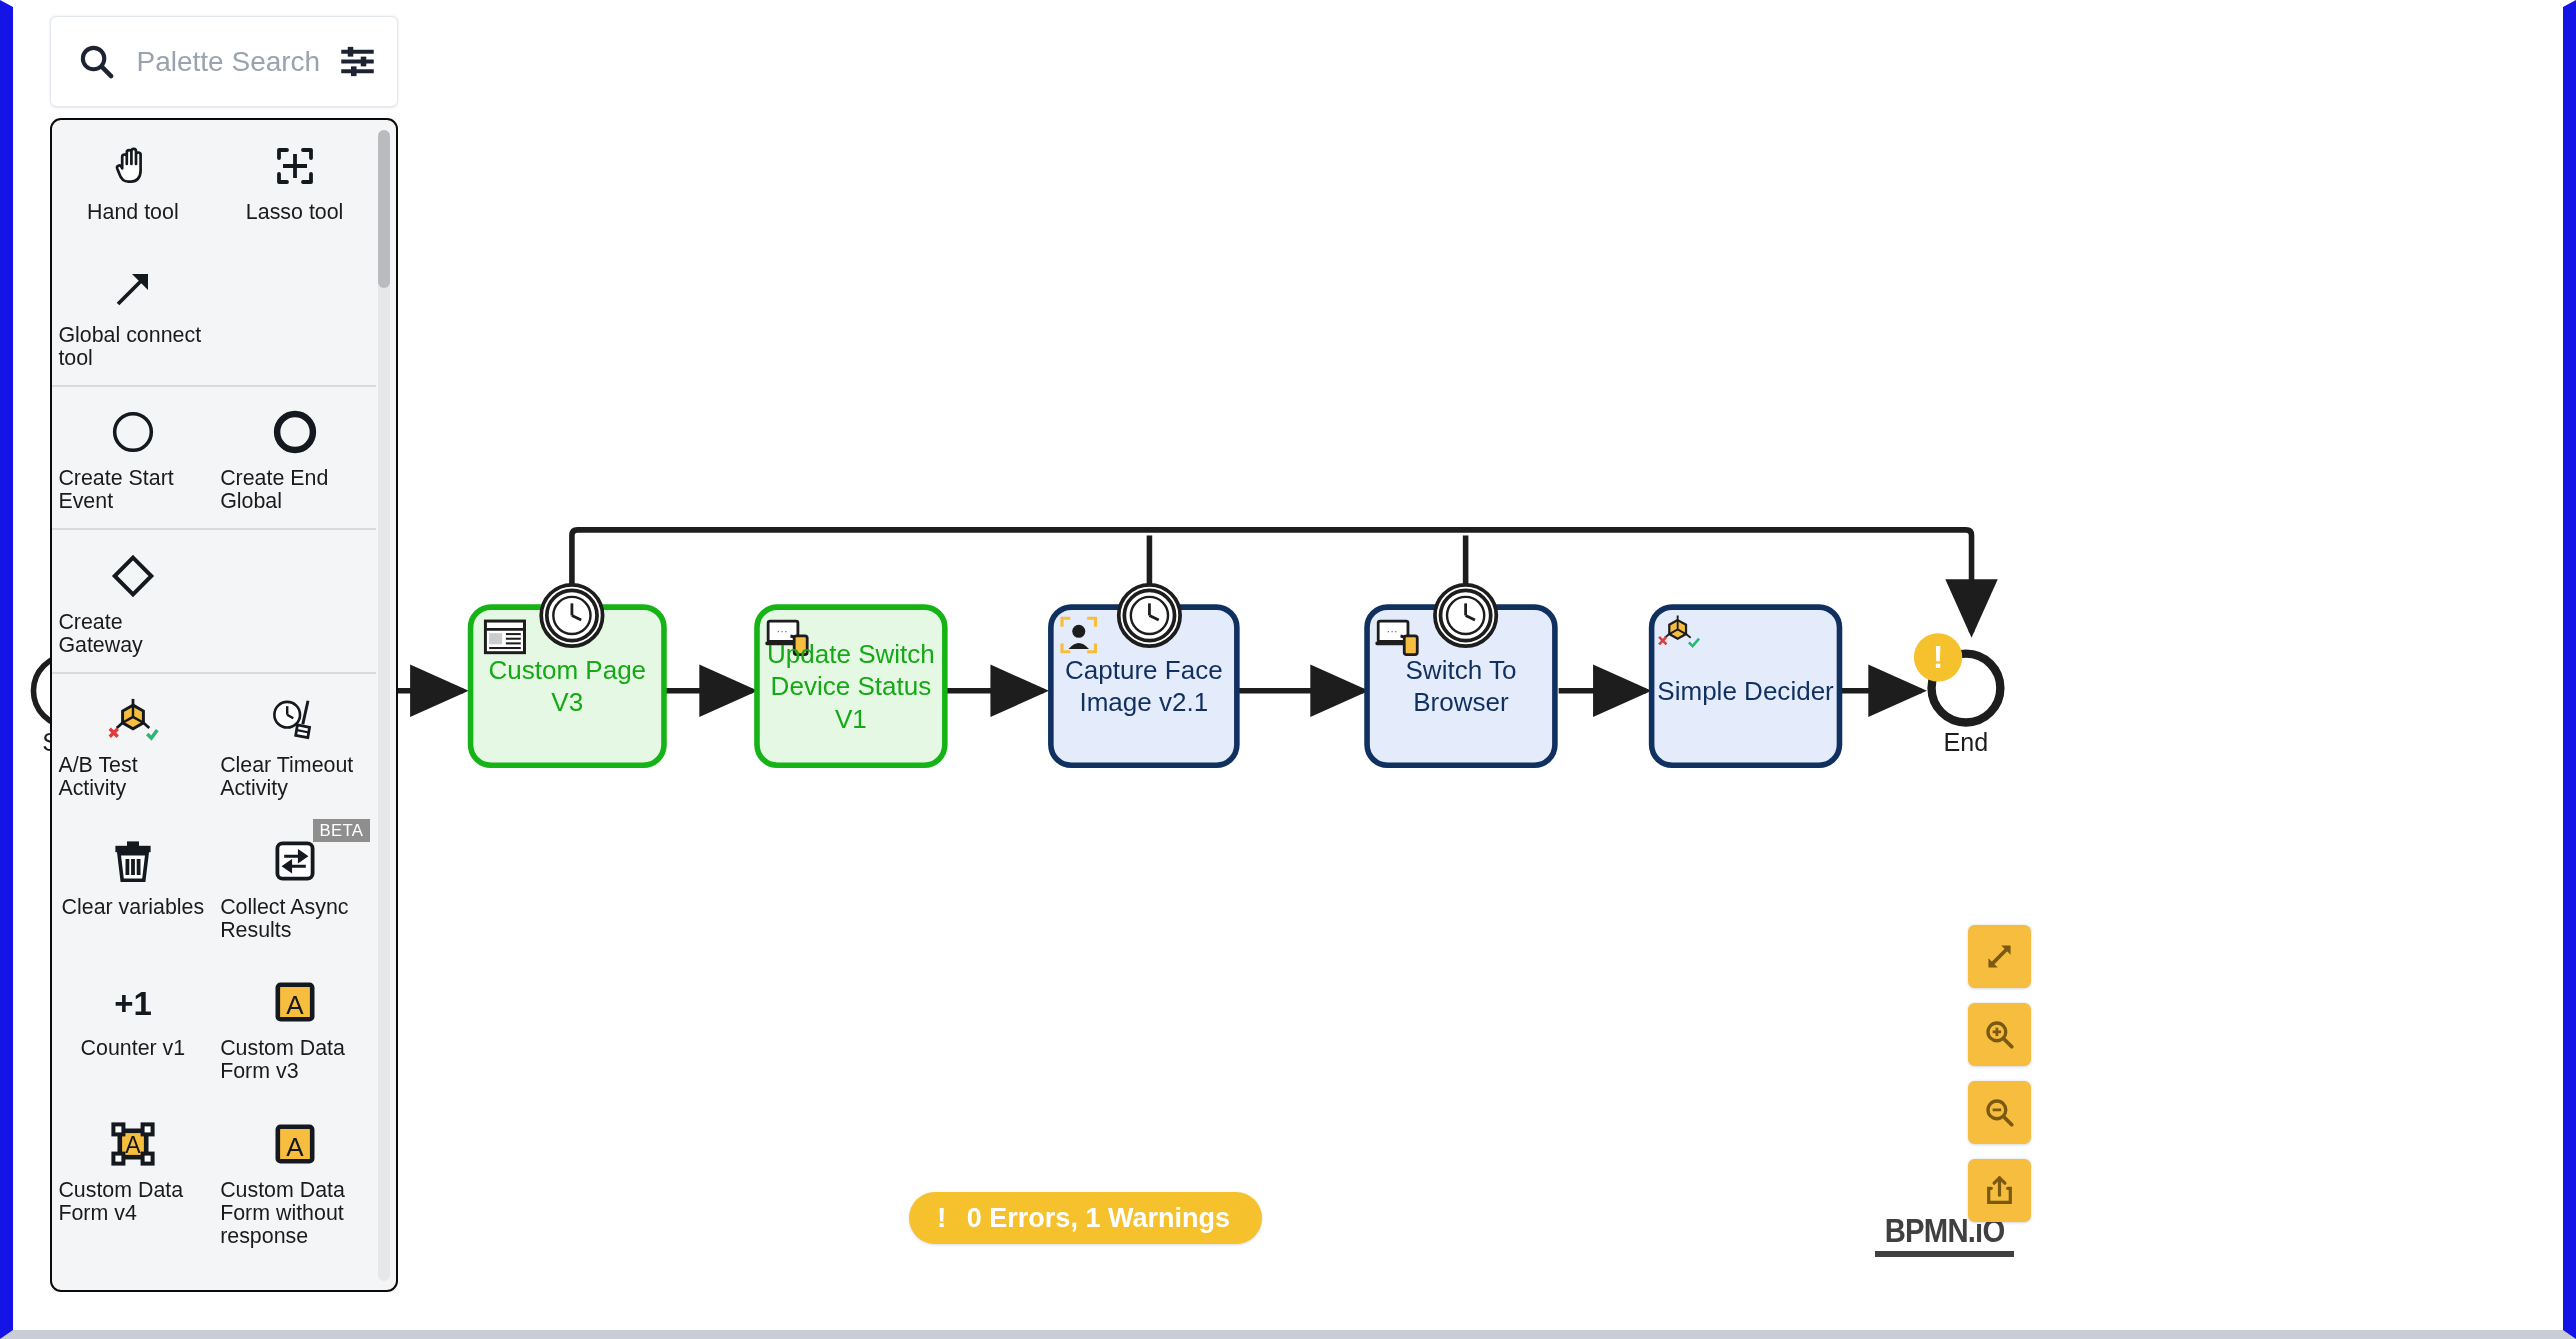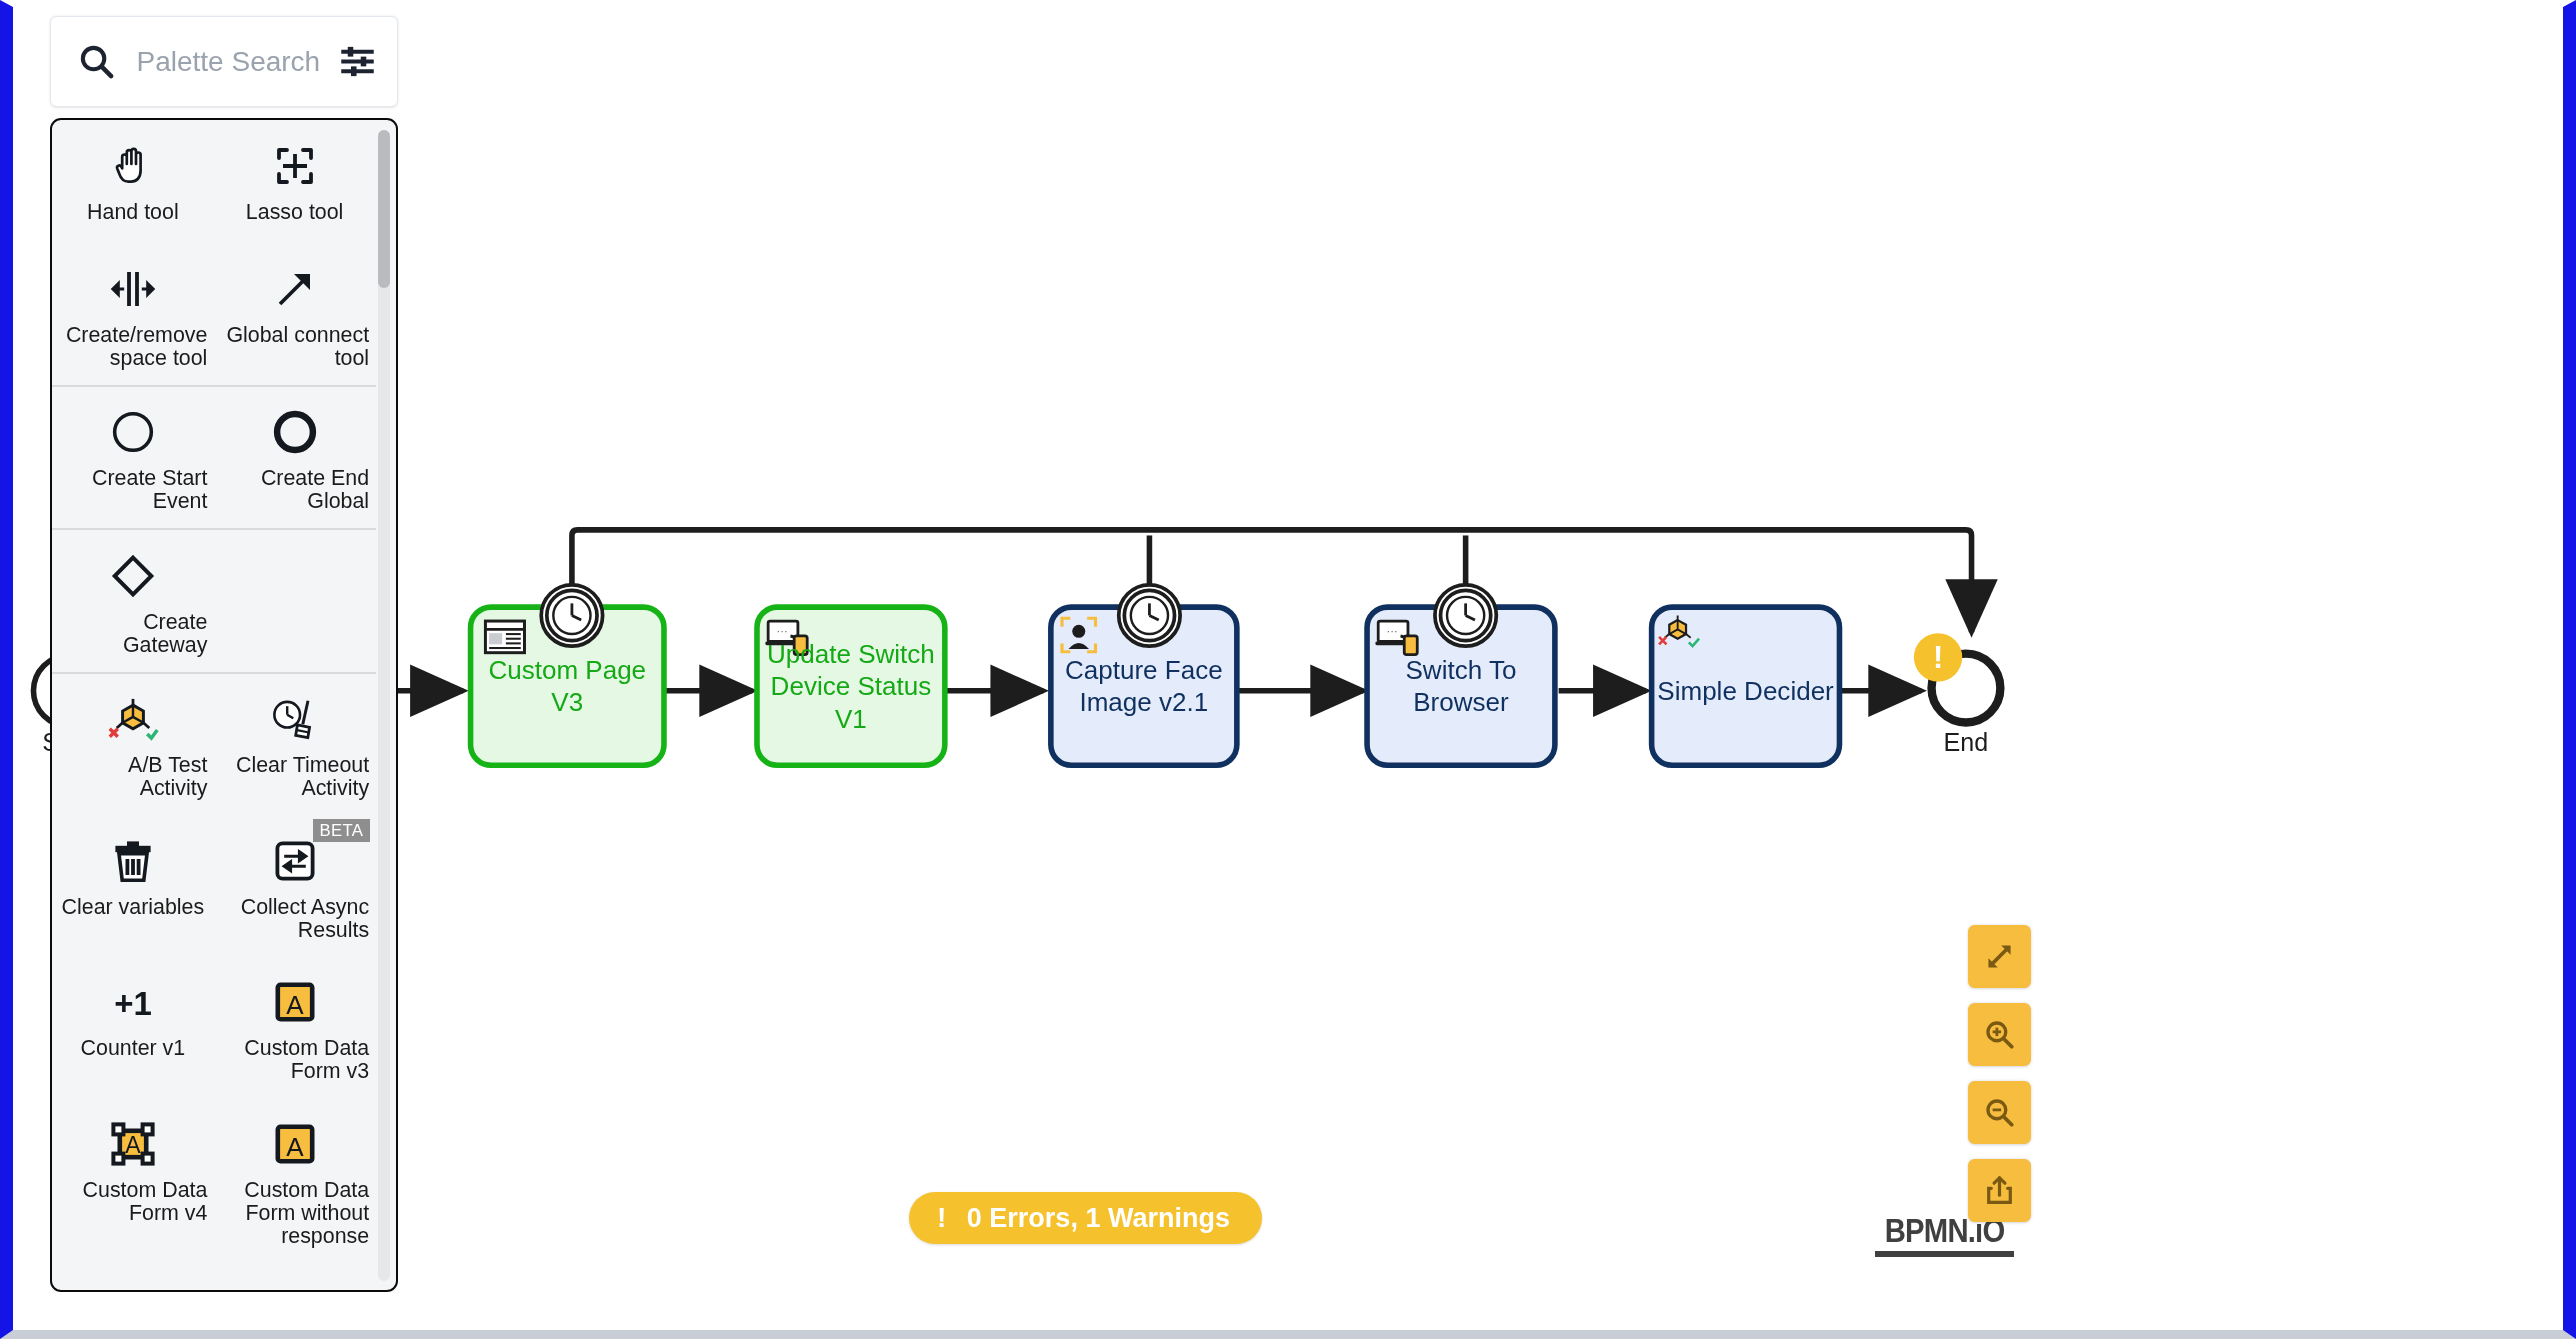--- a/index.html
+++ b/index.html
@@ -92,21 +92,21 @@
   }
   .pal-icon {
     height: 58px;
     display: flex; align-items: center; justify-content: center;
     margin-bottom: 5.6px;
   }
   .pal-label {
     font-size: 21.4px;
     line-height: 1.08;
     color: #1b1b1b;
-    text-align: right;
+    text-align: left;
     max-width: 149px;
   }
   .beta-badge {
     position: absolute;
     top: 3.7px; right: 5.6px;
     background: #8e8e8e;
     color: #ffffff;
     font-size: 16.7px;
     font-weight: normal;
     letter-spacing: 0.4px;
@@ -381,31 +381,20 @@
             </div>
             <div class="pal-item">
               <div class="pal-icon">
                 <svg width="48" height="48" viewBox="0 0 24 24">
                   <path d="M4,4 h4 M16,4 h4 M4,20 h4 M16,20 h4 M4,4 v4 M4,16 v4 M20,4 v4 M20,16 v4" stroke="#14181f" stroke-width="1.9" stroke-linecap="round"></path>
                   <line x1="12" y1="6" x2="12" y2="18" stroke="#14181f" stroke-width="1.9"></line>
                   <line x1="6" y1="12" x2="18" y2="12" stroke="#14181f" stroke-width="1.9"></line>
                 </svg>
               </div>
               <div class="pal-label">Lasso tool</div>
-            </div>
-            <div class="pal-item">
-              <div class="pal-icon">
-                <svg width="48" height="48" viewBox="0 0 24 24">
-                  <line x1="10" y1="3.5" x2="10" y2="20.5" stroke="#14181f" stroke-width="1.9"></line>
-                  <line x1="14" y1="3.5" x2="14" y2="20.5" stroke="#14181f" stroke-width="1.9"></line>
-                  <path d="M7.6,12 L2.4,12 M4.6,9.4 L2,12 L4.6,14.6 z" fill="#14181f" stroke="#14181f" stroke-width="1.6"></path>
-                  <path d="M16.4,12 L21.6,12 M19.4,9.4 L22,12 L19.4,14.6 z" fill="#14181f" stroke="#14181f" stroke-width="1.6"></path>
-                </svg>
-              </div>
-              <div class="pal-label">Create/remove space tool</div>
             </div>
             <div class="pal-item">
               <div class="pal-icon">
                 <svg width="48" height="48" viewBox="0 0 24 24">
                   <line x1="4.5" y1="19.5" x2="18" y2="6" stroke="#14181f" stroke-width="1.9"></line>
                   <path d="M11.5,4.5 L19.5,4.5 L19.5,12.5 z" fill="#14181f"></path>
                 </svg>
               </div>
               <div class="pal-label">Global connect tool</div>
             </div>

